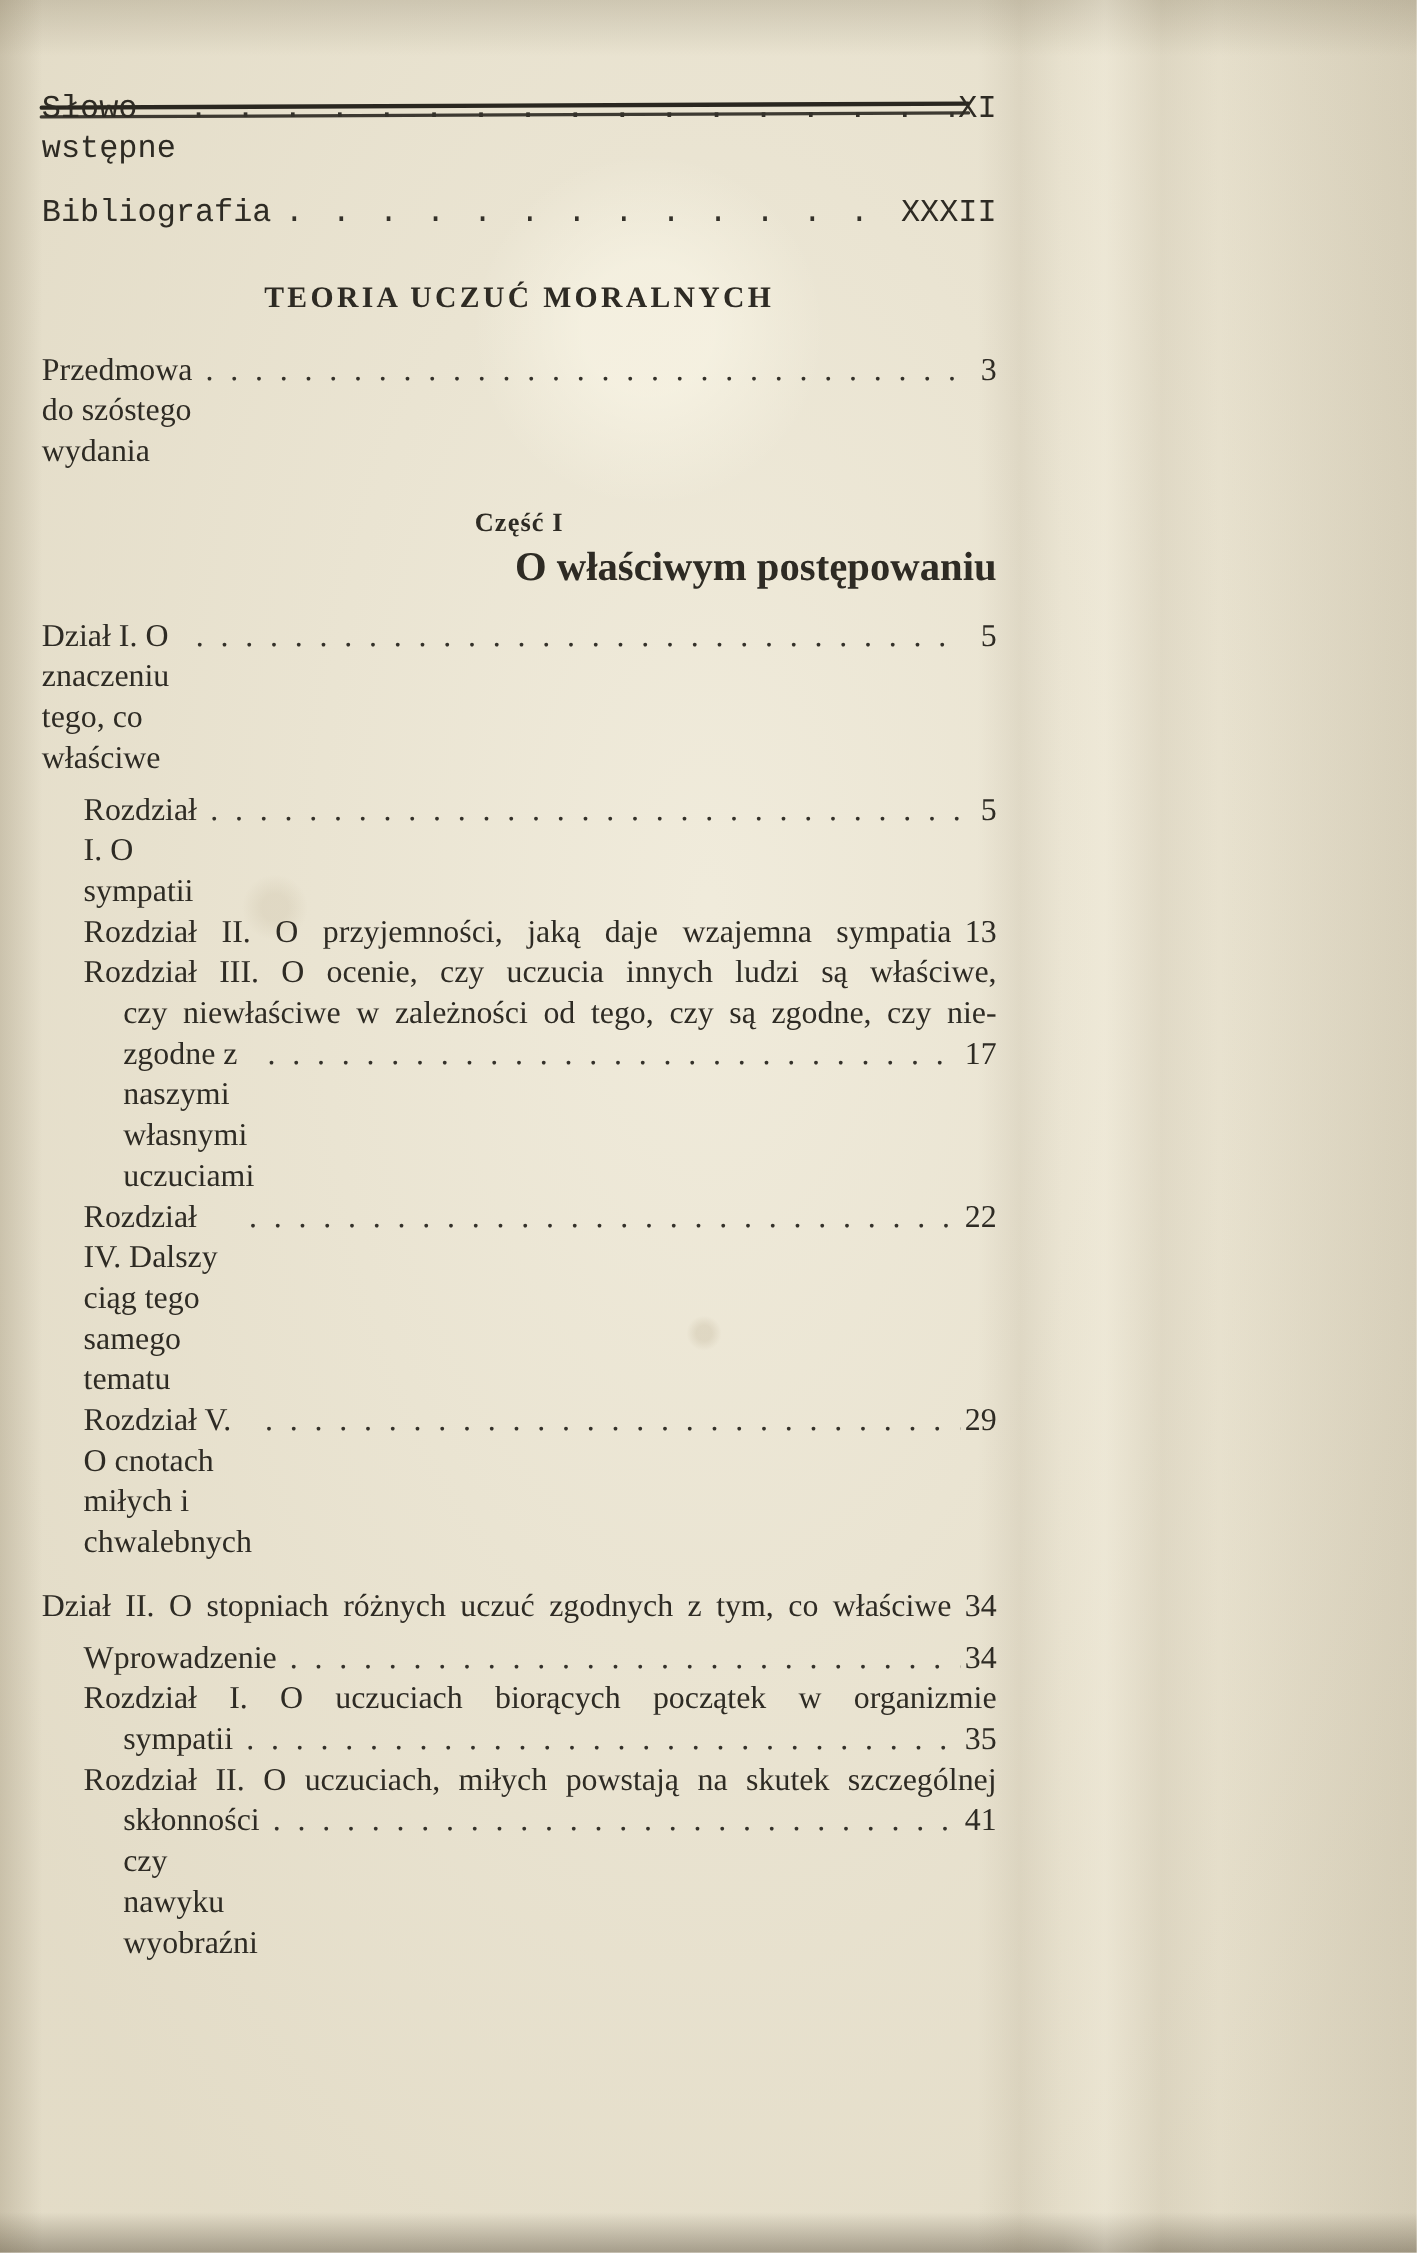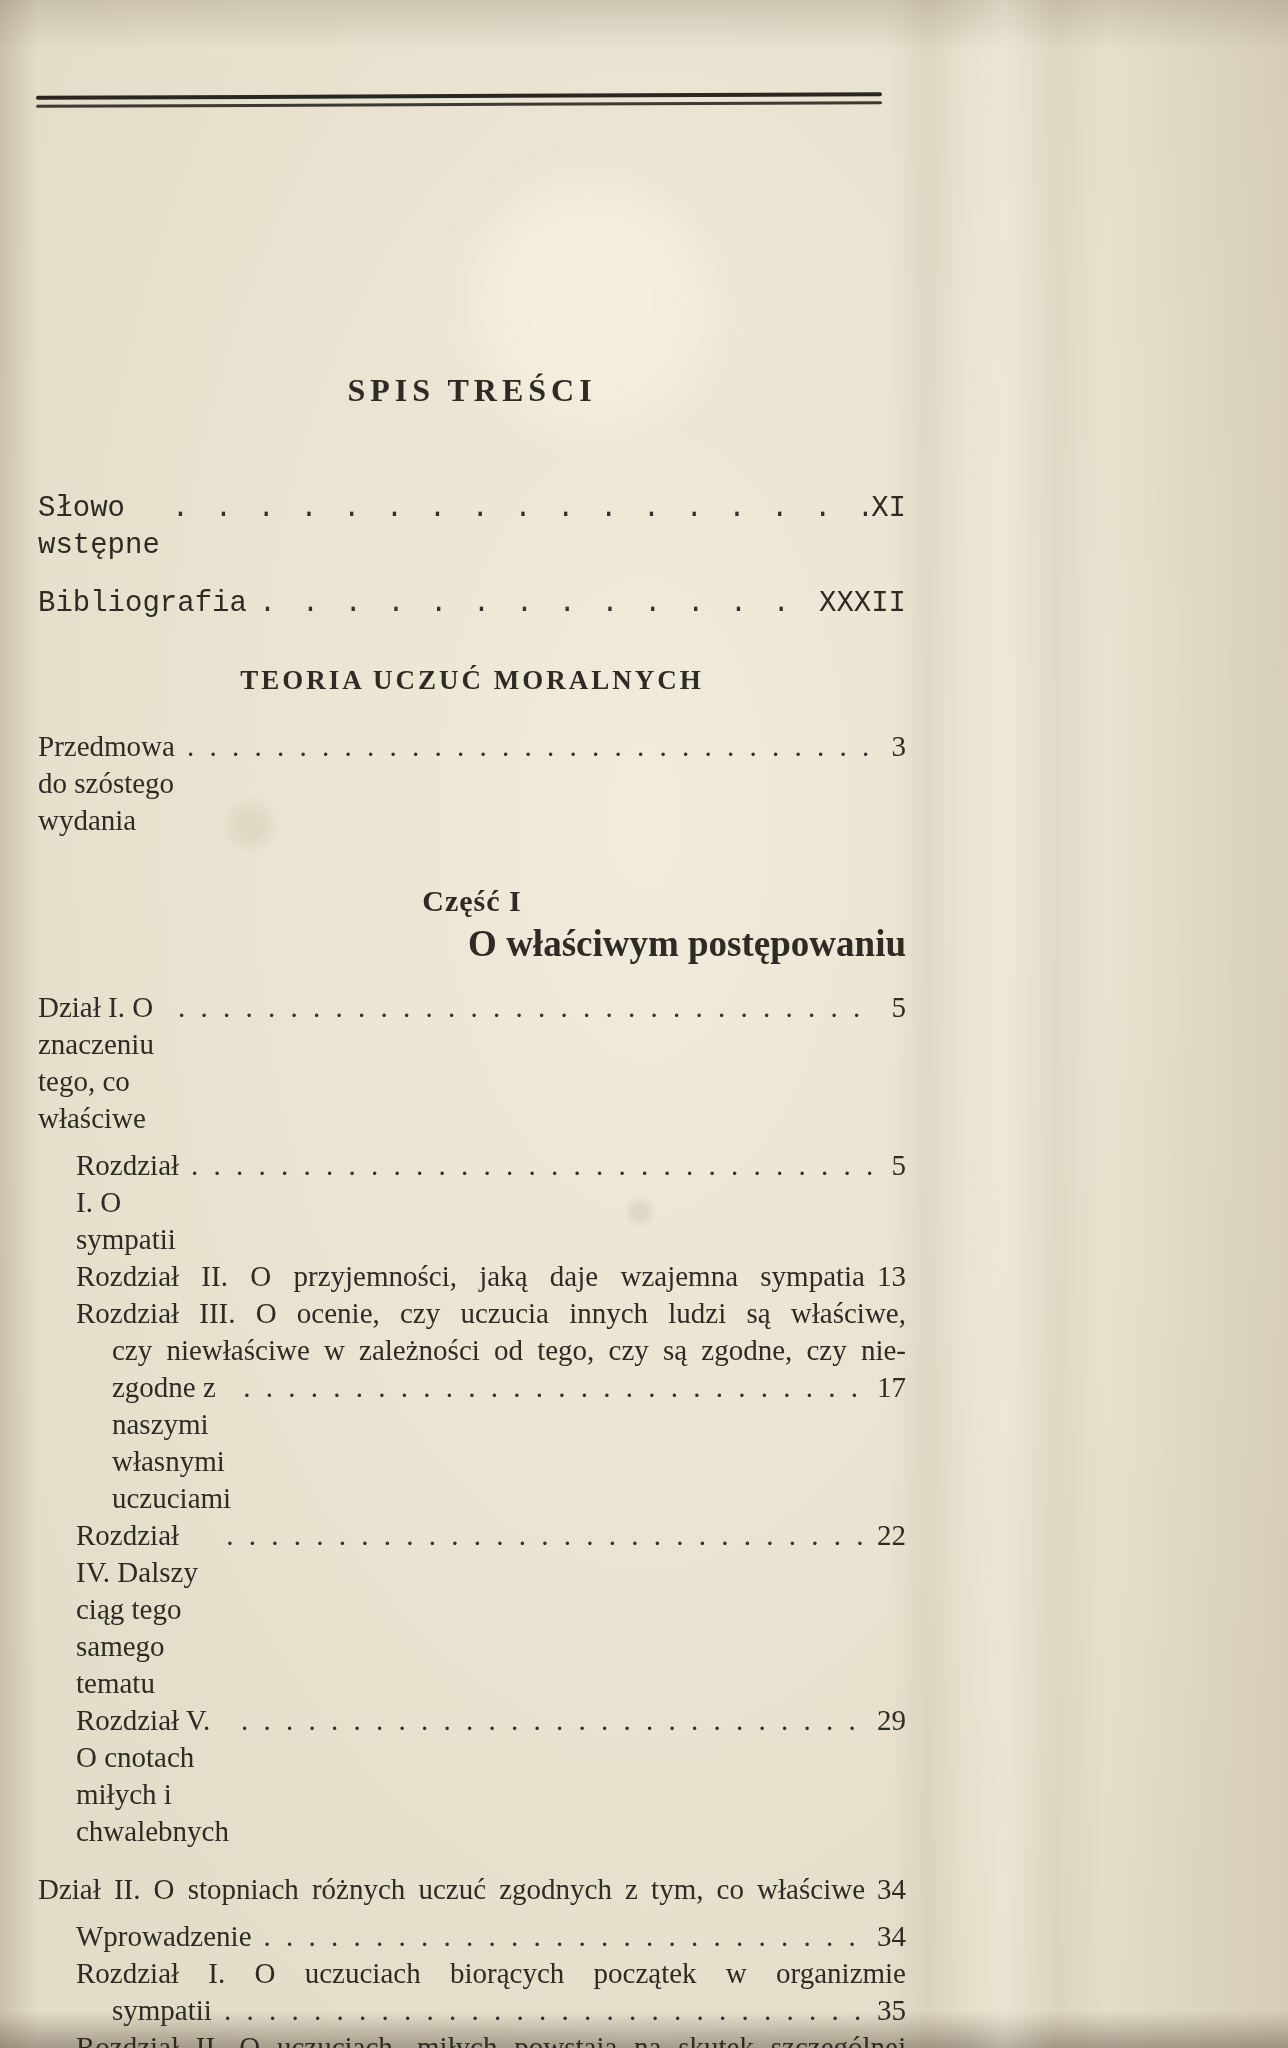--- a/index.html
+++ b/index.html
@@ -21,21 +21,21 @@
   }
   .content { position:absolute; left:38px; top:0; width:868px; font-size:29px; line-height:37px; }
 
   .rule { position:absolute; left:36px; top:94px; width:846px; transform:rotate(-0.25deg); }
   .rule-line-1 { height:4px; background:#2a2720; border-radius:2px; }
   .rule-line-2 { height:3px; background:#2a2720; border-radius:2px; margin-top:5px; opacity:0.9; }
 
   h1,h2,h3,h4 { font-weight:700; text-align:center; line-height:1.25; }
   h1 { margin:370px 0 0; font-size:32px; letter-spacing:5px; }
   h2 { margin:42px 0 0; font-size:27px; letter-spacing:3px; }
-  h3 { margin:43px 0 0; font-size:30px; letter-spacing:1px; }
+  h3 { margin:32px 0 0; font-size:24px; letter-spacing:1px; }
   h4 { margin:2px 0 0; font-size:37px;text-align:right; }
 
   .front { margin-top:80px; }
   .front .entry { margin-bottom:25px;font-family:Liberation Mono, monospace; }
   .preface { margin-top:30px; }
   .toc { margin-top:0; }
 
   .entry.level0 { margin-top:21px; margin-bottom:10px; }
   .level1 .line { padding-left:38px; }
   .level1 .line.cont { padding-left:74px; }
@@ -50,21 +50,20 @@
 </head>
 <body>
 
 <div class="page">
   <div class="rule">
     <div class="rule-line-1"></div>
     <div class="rule-line-2"></div>
   </div>
 
   <div class="content">
-    <h1>SPIS TREŚCI</h1>
 
     <div class="front" id="front-entries">
         <div class="entry level0">
           <div class="line last">
             <span class="t">Słowo wstępne</span>
             <span class="dots">. . . . . . . . . . . . . . . . . . . . . . . . . . . . . . . . . . . . . . . . . . . . . . . . . . . . . . . . . . . . . . . . . . . . . . . . . . . . . . . . . . . . . . . . . . . . . . . . . . . . . . . . . . . . . . </span>
             <span class="pg">XI</span>
           </div>
         </div>
         <div class="entry level0">

